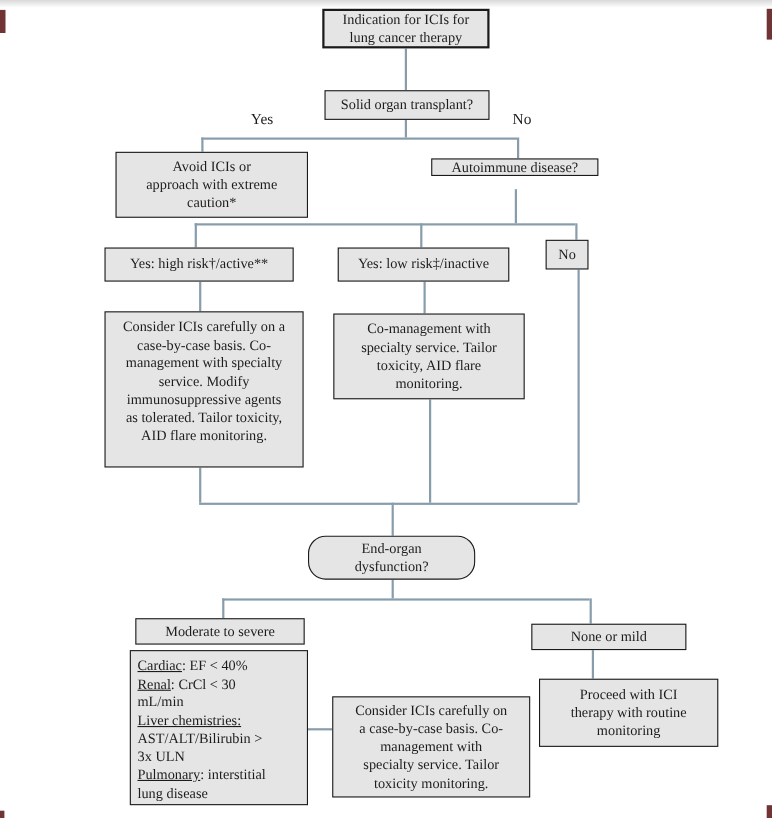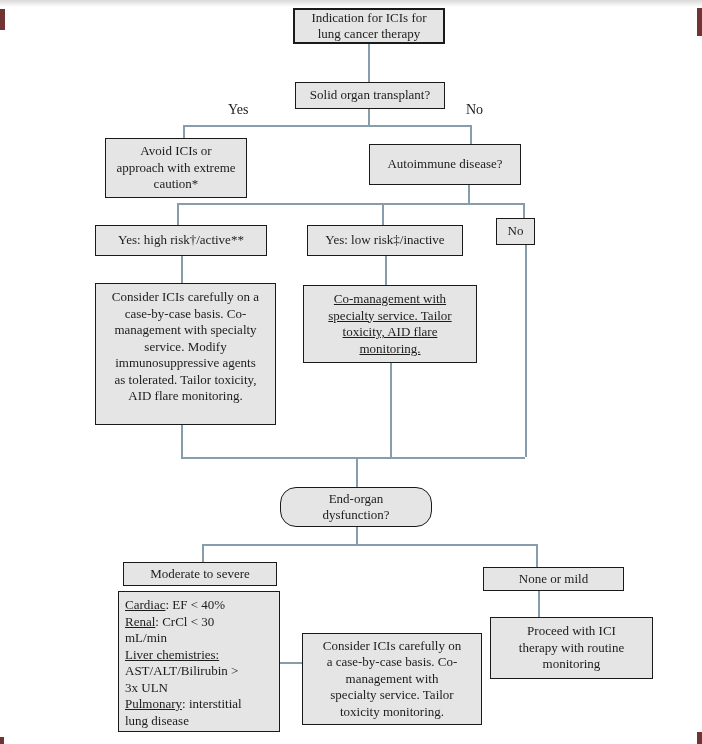--- a/index.html
+++ b/index.html
@@ -81,41 +81,41 @@
   <div class="vline" style="left:538px;top:591px;height:26px;"></div>
 
   <div class="branch-label" style="left:228px;top:102px;">Yes</div>
   <div class="branch-label" style="left:466px;top:102px;">No</div>
 
   <div class="box thick" style="left:293px;top:8px;width:152px;height:36px;">Indication for ICIs for
 lung cancer therapy</div>
 
   <div class="box" style="left:295px;top:82px;width:150px;height:27px;">Solid organ transplant?</div>
 
-  <div class="box" style="left:105px;top:138px;width:142px;height:60px;">Avoid ICIs or
+  <div class="box" style="left:105px;top:138px;width:175px;height:60px;">Avoid ICIs or
 approach with extreme
 caution*</div>
 
-  <div class="box" style="left:369px;top:144px;width:152px;height:41px;">Autoimmune disease?</div>
+  <div class="box" style="left:392px;top:144px;width:152px;height:16px;">Autoimmune disease?</div>
 
   <div class="box" style="left:95px;top:225px;width:172px;height:31px;">Yes: high risk†/active**</div>
 
   <div class="box" style="left:307px;top:225px;width:156px;height:31px;">Yes: low risk‡/inactive</div>
 
   <div class="box" style="left:496px;top:218px;width:39px;height:27px;">No</div>
 
   <div class="box top-align" style="left:95px;top:283px;width:181px;height:142px;">Consider ICIs carefully on a
 case-by-case basis. Co-
 management with specialty
 service. Modify
 immunosuppressive agents
 as tolerated. Tailor toxicity,
 AID flare monitoring.</div>
 
-  <div class="box" style="left:303px;top:285px;width:174px;height:78px;text-decoration:underline;">Co-management with
+  <div class="box" style="left:303px;top:285px;width:174px;height:78px;">Co-management with
 specialty service. Tailor
 toxicity, AID flare
 monitoring.</div>
 
   <div class="box" style="left:280px;top:487px;width:152px;height:40px;border-radius:16px;">End-organ
 dysfunction?</div>
 
   <div class="box" style="left:123px;top:562px;width:154px;height:24px;">Moderate to severe</div>
 
   <div class="box" style="left:483px;top:567px;width:141px;height:24px;text-align:center;">None or mild</div>

